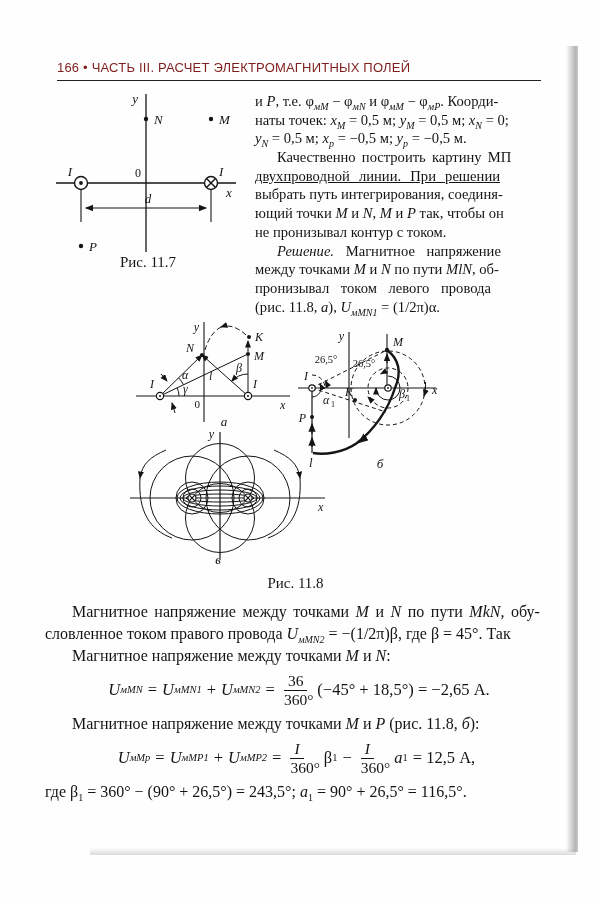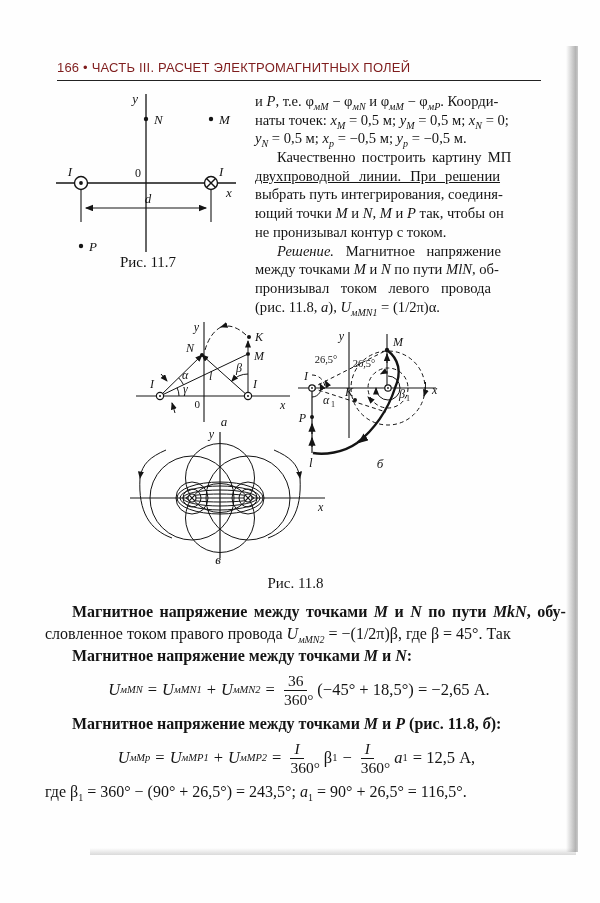--- a/index.html
+++ b/index.html
@@ -9,21 +9,21 @@
      background:linear-gradient(to right,rgba(130,130,130,0) 0%,rgba(90,90,90,.45) 80%,rgba(160,160,160,.55) 100%);}
   .bottom-shadow{position:absolute;left:90px;top:848px;width:486px;height:7px;
      background:linear-gradient(to bottom,rgba(160,160,160,0) 0%,rgba(150,150,150,.35) 100%);}
   .hdr{position:absolute;left:57px;top:60px;width:484px;font-family:"Liberation Sans",sans-serif;
      font-size:13px;letter-spacing:.2px;color:#7f1d1d;border-bottom:1.5px solid #222;padding-bottom:5px;white-space:nowrap;}
   .rcol{position:absolute;left:255px;top:92px;width:292px;font-size:14.6px;line-height:18.7px;}
   .rcol .ln{height:18.7px;white-space:nowrap;}
   .bot{position:absolute;left:45px;top:601px;width:508px;font-size:16px;line-height:22px;}
   .bot .ln{height:22px;white-space:nowrap;}
   .ind{text-indent:22px;}
-  .ind2{text-indent:27px;font-weight:bold;}
+  .ind2{text-indent:27px;}
   .ws1{word-spacing:2.5px;}
   .ws2{word-spacing:5.5px;text-decoration:underline;}
   .ws3{word-spacing:8px;}
   .it{font-style:italic;}
   sub{font-size:10px;vertical-align:-3.5px;line-height:0;}
   .rcol sub{font-size:10px;}
   .cap{position:absolute;font-weight:normal;font-size:15px;text-align:center;white-space:nowrap;}
   .fml{display:flex;justify-content:center;align-items:center;height:46px;font-size:16.5px;white-space:nowrap;}
   .fml .op{margin:0 5px;}
   .fml sub{font-size:10.5px;}

